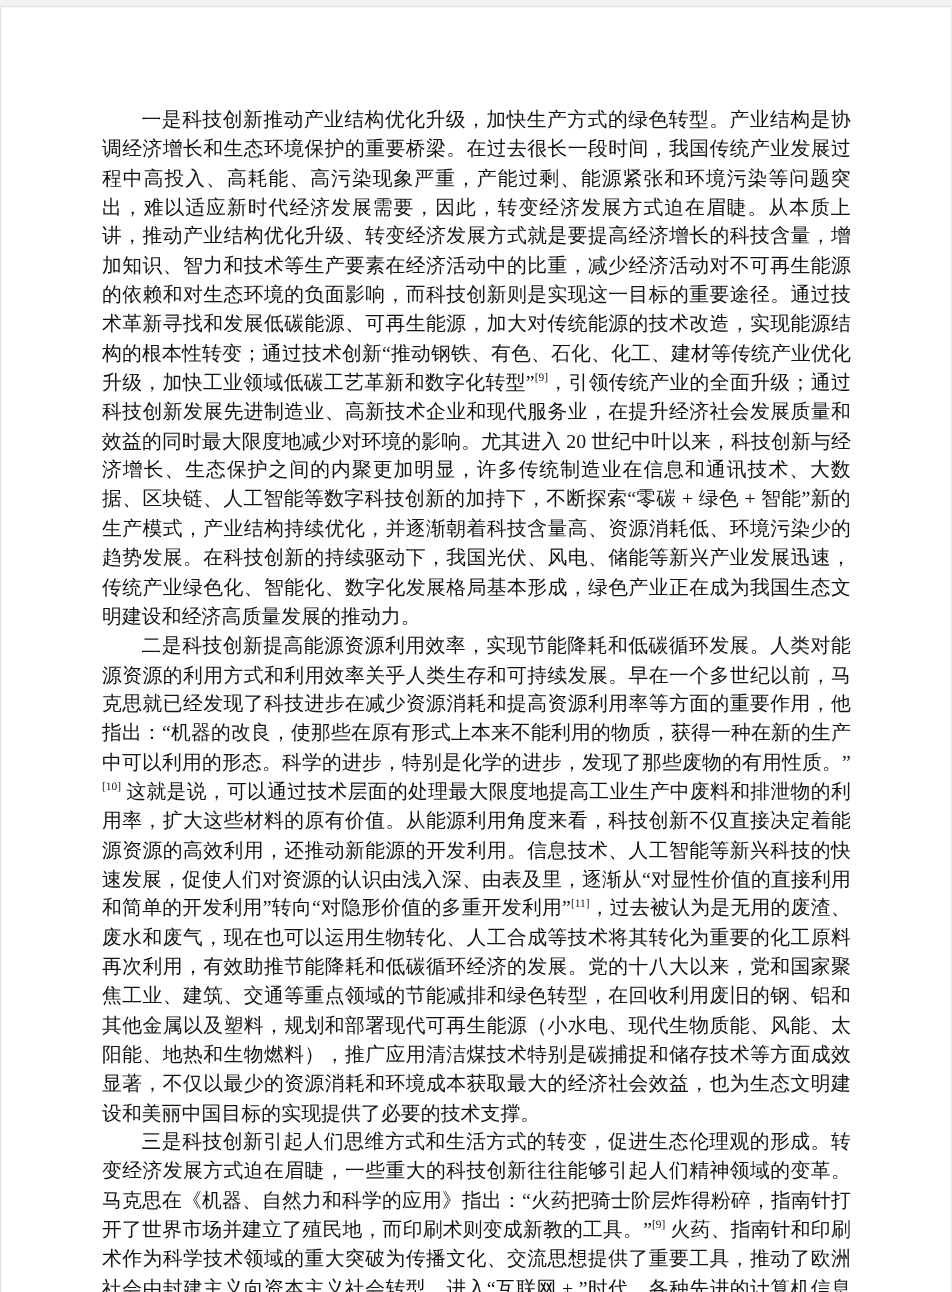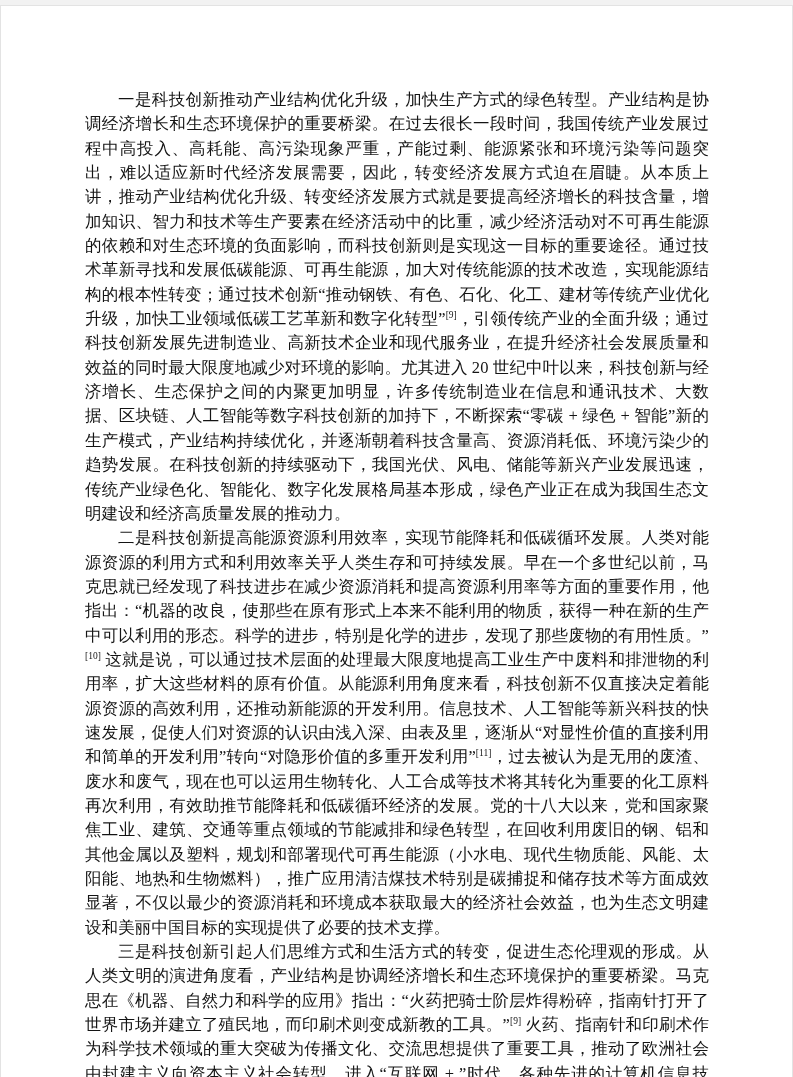--- a/index.html
+++ b/index.html
@@ -41,17 +41,17 @@
 </head>
 <body>
 
 <div class="page">
   <div class="content">
 
     <p><span>一是科技创新推动产业结构优化升级，加快生产方式的绿色转型。产业结构是协调经济增长和生态环境保护的重要桥梁。在过去很长一段时间，我国传统产业发展过程中高投入、高耗能、高污染现象严重，产能过剩、能源紧张和环境污染等问题突出，难以适应新时代经济发展需要，因此，转变经济发展方式迫在眉睫。从本质上讲，推动产业结构优化升级、转变经济发展方式就是要提高经济增长的科技含量，增加知识、智力和技术等生产要素在经济活动中的比重，减少经济活动对不可再生能源的依赖和对生态环境的负面影响，而科技创新则是实现这一目标的重要途径。通过技术革新寻找和发展低碳能源、可再生能源，加大对传统能源的技术改造，实现能源结构的根本性转变；通过技术创新“推动钢铁、有色、石化、化工、建材等传统产业优化升级，加快工业领域低碳工艺革新和数字化转型”</span><sup class="ref">[9]</sup><span>，引领传统产业的全面升级；通过科技创新发展先进制造业、高新技术企业和现代服务业，在提升经济社会发展质量和效益的同时最大限度地减少对环境的影响。尤其进入 20 世纪中叶以来，科技创新与经济增长、生态保护之间的内聚更加明显，许多传统制造业在信息和通讯技术、大数据、区块链、人工智能等数字科技创新的加持下，不断探索“零碳 + 绿色 + 智能”新的生产模式，产业结构持续优化，并逐渐朝着科技含量高、资源消耗低、环境污染少的趋势发展。在科技创新的持续驱动下，我国光伏、风电、储能等新兴产业发展迅速，传统产业绿色化、智能化、数字化发展格局基本形成，绿色产业正在成为我国生态文明建设和经济高质量发展的推动力。</span></p>
 
     <p><span>二是科技创新提高能源资源利用效率，实现节能降耗和低碳循环发展。人类对能源资源的利用方式和利用效率关乎人类生存和可持续发展。早在一个多世纪以前，马克思就已经发现了科技进步在减少资源消耗和提高资源利用率等方面的重要作用，他指出：“机器的改良，使那些在原有形式上本来不能利用的物质，获得一种在新的生产中可以利用的形态。科学的进步，特别是化学的进步，发现了那些废物的有用性质。”</span><sup class="ref">[10]</sup><span> 这就是说，可以通过技术层面的处理最大限度地提高工业生产中废料和排泄物的利用率，扩大这些材料的原有价值。从能源利用角度来看，科技创新不仅直接决定着能源资源的高效利用，还推动新能源的开发利用。信息技术、人工智能等新兴科技的快速发展，促使人们对资源的认识由浅入深、由表及里，逐渐从“对显性价值的直接利用和简单的开发利用”转向“对隐形价值的多重开发利用”</span><sup class="ref">[11]</sup><span>，过去被认为是无用的废渣、废水和废气，现在也可以运用生物转化、人工合成等技术将其转化为重要的化工原料再次利用，有效助推节能降耗和低碳循环经济的发展。党的十八大以来，党和国家聚焦工业、建筑、交通等重点领域的节能减排和绿色转型，在回收利用废旧的钢、铝和其他金属以及塑料，规划和部署现代可再生能源（小水电、现代生物质能、风能、太阳能、地热和生物燃料），推广应用清洁煤技术特别是碳捕捉和储存技术等方面成效显著，不仅以最少的资源消耗和环境成本获取最大的经济社会效益，也为生态文明建设和美丽中国目标的实现提供了必要的技术支撑。</span></p>
 
-    <p><span>三是科技创新引起人们思维方式和生活方式的转变，促进生态伦理观的形成。从人类文明的演进角度看，产业结构是协调经济增长和生态环境保护的重要桥梁。马克思在《机器、自然力和科学的应用》指出：“火药把骑士阶层炸得粉碎，指南针打开了世界市场并建立了殖民地，而印刷术则变成新教的工具。”</span><sup class="ref">[9]</sup><span> 火药、指南针和印刷术作为科学技术领域的重大突破为传播文化、交流思想提供了重要工具，推动了欧洲社会由封建主义向资本主义社会转型。进入“互联网 + ”时代，各种先进的计算机信息技术、多媒体技术及数字化技术渗透进我们生活的方方面面，对人们生活习惯和观念产生深刻影响。譬如，利用视频、音频和图片进行环保类知识科普，不断增强公众的节约意识和生态意识；共享</span></p>
+    <p><span>三是科技创新引起人们思维方式和生活方式的转变，促进生态伦理观的形成。转变经济发展方式迫在眉睫，一些重大的科技创新往往能够引起人们精神领域的变革。马克思在《机器、自然力和科学的应用》指出：“火药把骑士阶层炸得粉碎，指南针打开了世界市场并建立了殖民地，而印刷术则变成新教的工具。”</span><sup class="ref">[9]</sup><span> 火药、指南针和印刷术作为科学技术领域的重大突破为传播文化、交流思想提供了重要工具，推动了欧洲社会由封建主义向资本主义社会转型。进入“互联网 + ”时代，各种先进的计算机信息技术、多媒体技术及数字化技术渗透进我们生活的方方面面，对人们生活习惯和观念产生深刻影响。譬如，利用视频、音频和图片进行环保类知识科普，不断增强公众的节约意识和生态意识；共享</span></p>
 
   </div>
 
 </div>
 
 </body></html>

